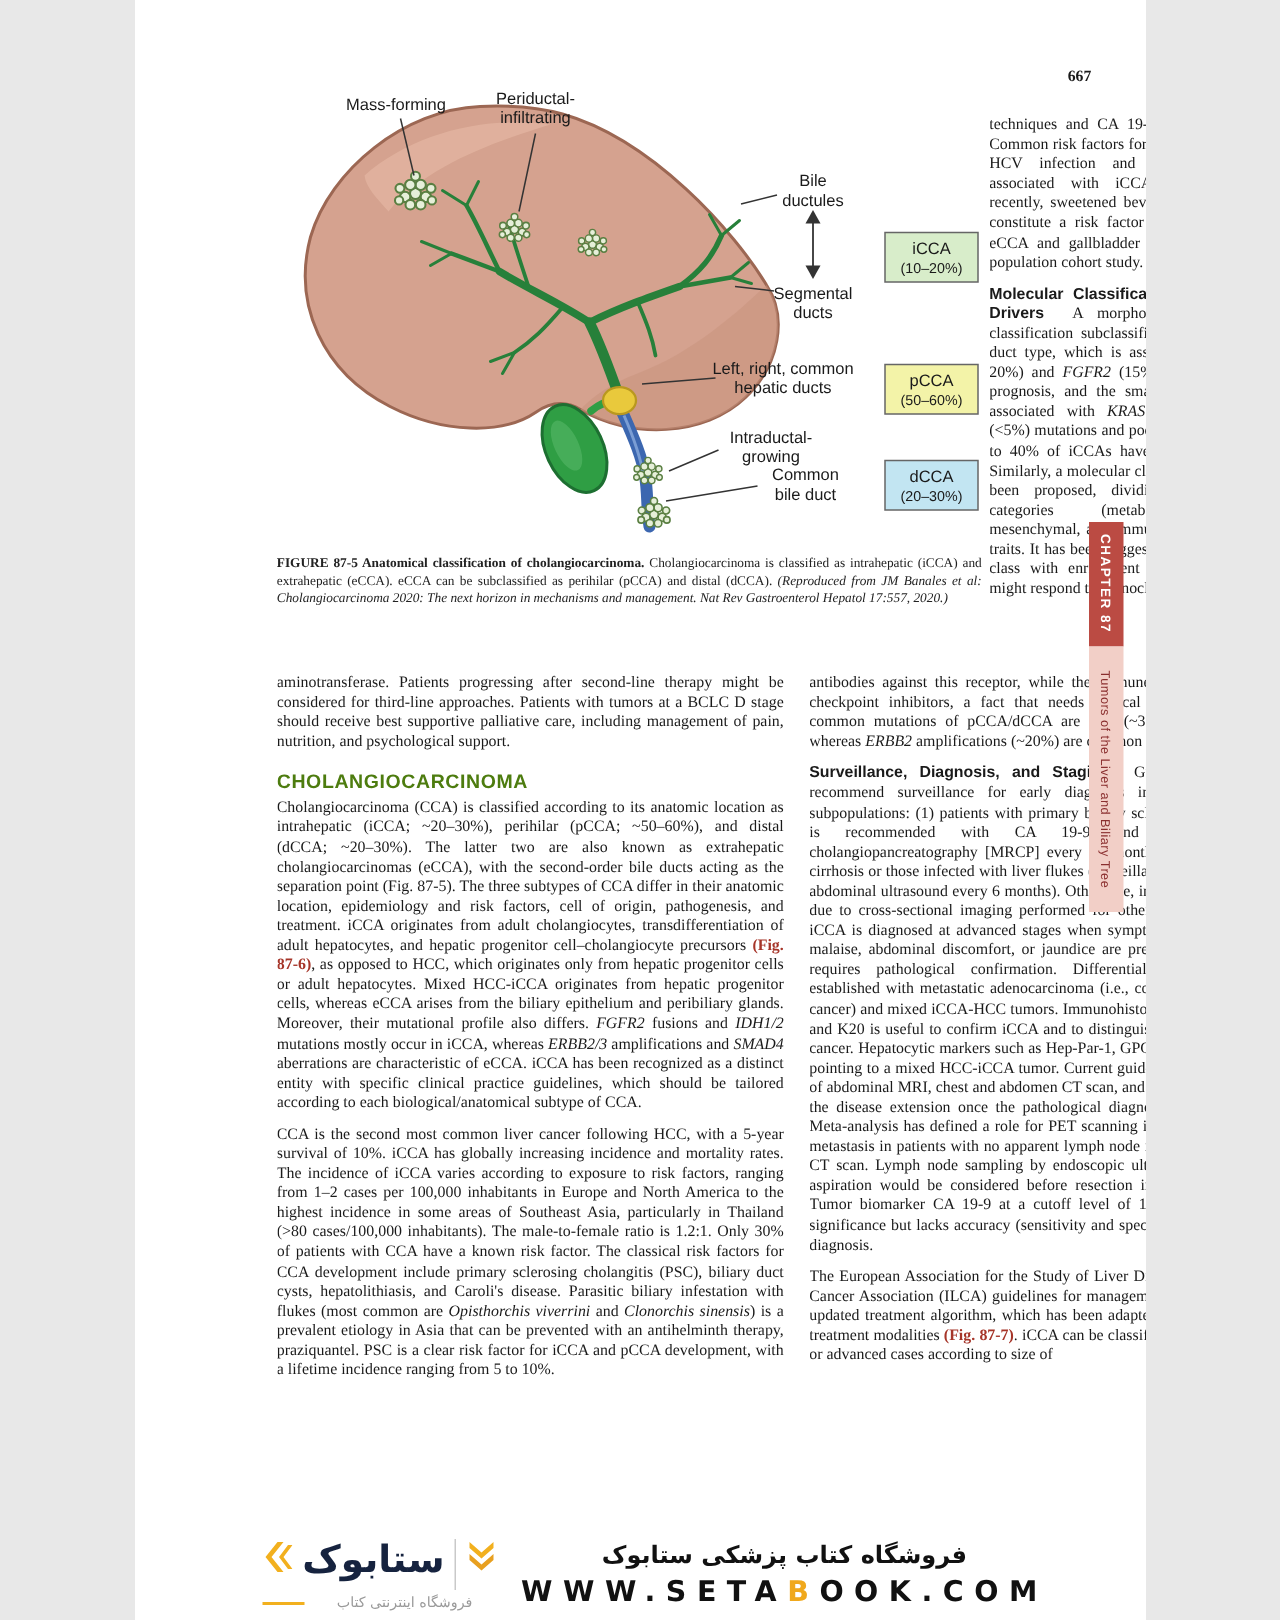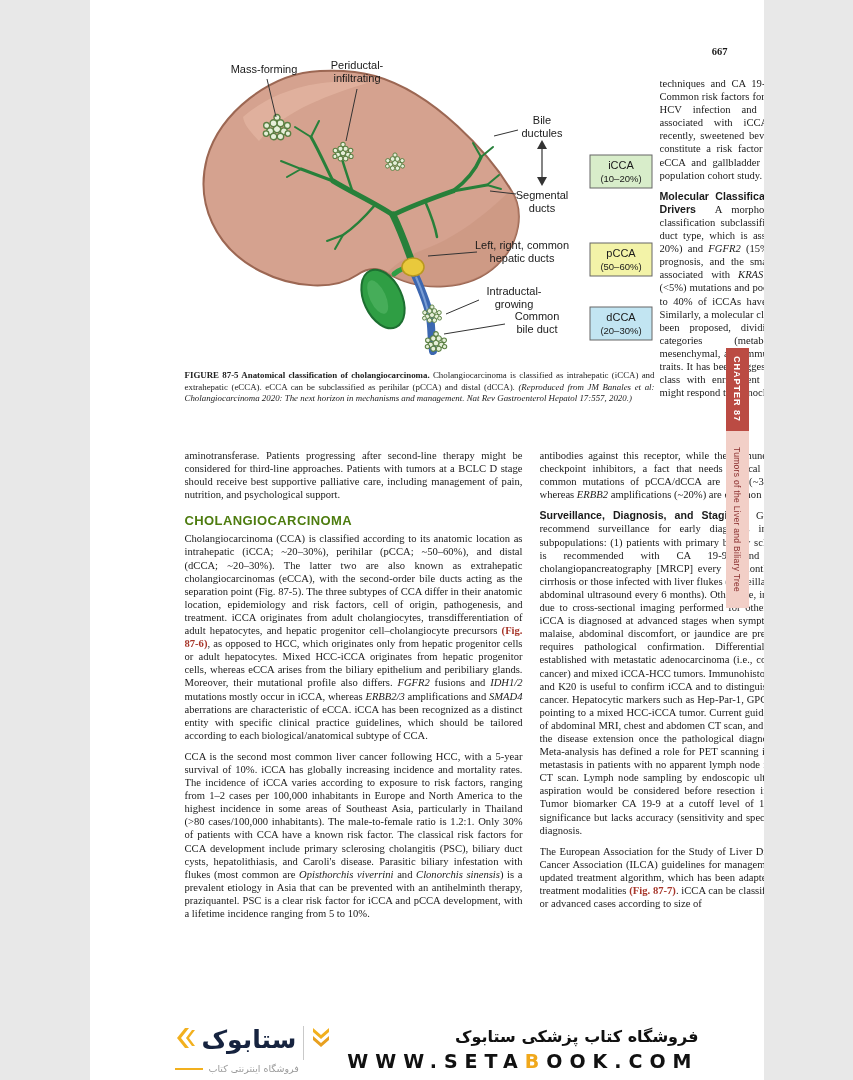--- a/index.html
+++ b/index.html
@@ -36,33 +36,33 @@
   .runin { font-family:"Liberation Sans", sans-serif; font-weight:bold; font-size:10.6px; }
 
   .tab { position:absolute; right:15px; width:23px; display:flex; align-items:center; justify-content:center; }
   .tab-red  { top:348px; height:83px;  background:#bb4b43; }
   .tab-red span  { writing-mode:vertical-rl; text-orientation:mixed; font-family:"Liberation Sans", sans-serif;
                    font-size:9px; font-weight:bold; color:#ffffff; letter-spacing:1px; white-space:nowrap; }
   .tab-pink { top:431px; height:177px; background:#f2cfc7; }
   .tab-pink span { writing-mode:vertical-rl; text-orientation:mixed; font-family:"Liberation Sans", sans-serif;
                    font-size:8.5px; color:#8a2f2f; letter-spacing:0.3px; white-space:nowrap; }
 
-  .footer-right { position:absolute; right:65px; bottom:8px; text-align:right; }
+  .footer-right { position:absolute; right:65px; bottom:8px; text-align:center; }
   .footer-tagline { font-family:"DejaVu Sans", sans-serif; direction:rtl; font-weight:bold;
                     font-size:16px; color:#111; margin-bottom:4px; }
   .footer-url { font-family:"DejaVu Sans", sans-serif; font-weight:bold; font-size:19px;
                 letter-spacing:7px; color:#111; white-space:nowrap; }
   .footer-url .hl { color:#f0a81c; }
 
   .footer-logo { position:absolute; left:85px; bottom:6px; }
   .logo-row { display:flex; align-items:flex-start; gap:7px; }
   .logo-word { font-family:"DejaVu Sans", sans-serif; direction:rtl; font-weight:bold;
                font-size:25px; color:#16233f; line-height:28px; }
   .logo-divider { width:1px; height:34px; background:#c9c9c9; }
-  .logo-sub { display:flex; align-items:center; gap:6px; margin-top:3px; }
+  .logo-sub { display:flex; align-items:center; gap:22px; margin-top:3px; }
   .logo-sub .bar { display:inline-block; width:28px; height:2px; background:#f2b01e; }
   .logo-sub .txt { font-family:"DejaVu Sans", sans-serif; direction:rtl; font-size:9.5px; color:#9a9a9a; }
 </style>
 </head>
 <body>
 
 <div id="page">
 
   <div class="page-number">667</div>
 

